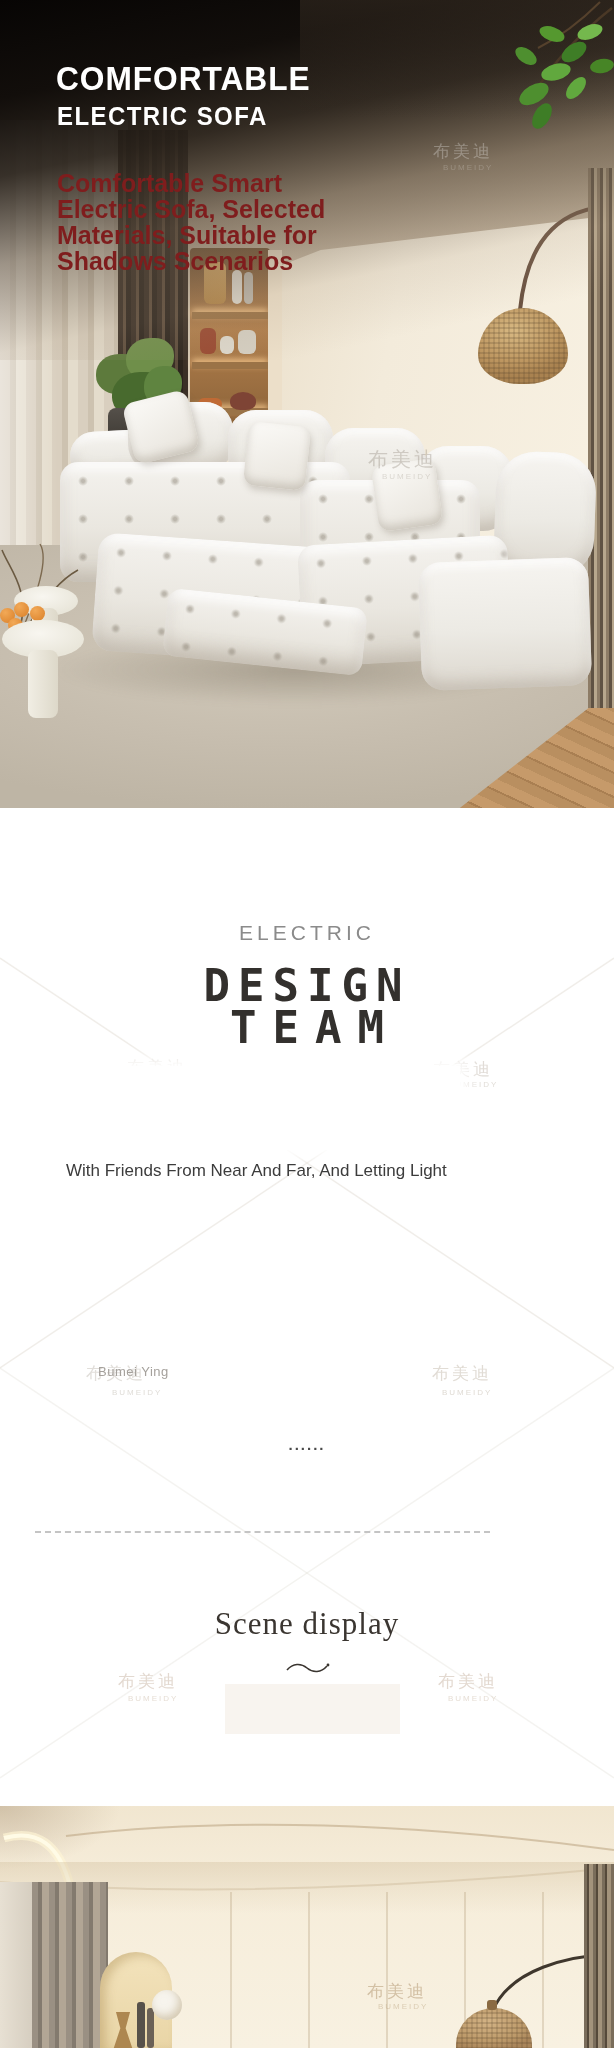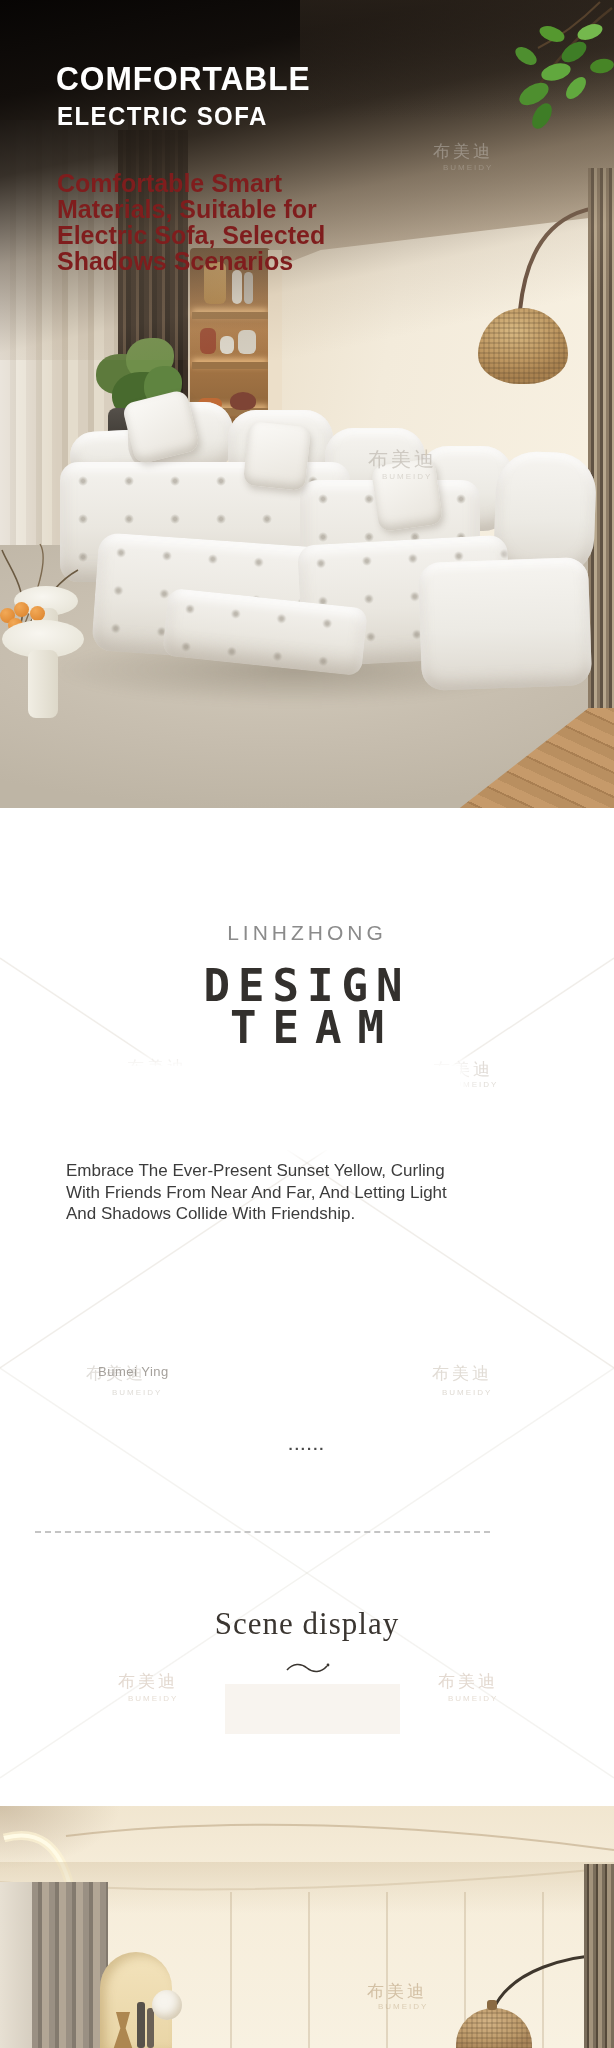--- a/index.html
+++ b/index.html
@@ -225,48 +225,46 @@
 
     <div class="abs wm-cjk nosel" style="left:433px;top:140px;color:rgba(255,255,255,.28);">布美迪</div>
     <div class="abs wm-lat nosel" style="left:443px;top:163px;color:rgba(255,255,255,.2);">BUMEIDY</div>
     <div class="abs wm-cjk nosel" style="left:368px;top:446px;font-size:20px;color:rgba(120,108,92,.28);">布美迪</div>
     <div class="abs wm-lat nosel" style="left:382px;top:472px;color:rgba(120,108,92,.22);">BUMEIDY</div>
 
     <div class="abs hero-title1">COMFORTABLE</div>
     <div class="abs hero-title2">ELECTRIC SOFA</div>
     <div class="abs hero-sub">
       <div>Comfortable Smart</div>
+      <div>Electric Sofa, Selected</div>
       <div>Materials, Suitable for</div>
-      <div>Electric Sofa, Selected</div>
       <div>Shadows Scenarios</div>
     </div>
   </div>
 
   <div id="design" class="abs">
     <svg class="abs nosel" style="left:0;top:0;" width="614" height="998">
       <line x1="0" y1="150" x2="614" y2="560" stroke="rgba(215,208,198,.38)" stroke-width="1.5"></line>
       <line x1="614" y1="150" x2="0" y2="560" stroke="rgba(215,208,198,.38)" stroke-width="1.5"></line>
       <line x1="0" y1="560" x2="614" y2="970" stroke="rgba(220,214,205,.3)" stroke-width="1.5"></line>
       <line x1="614" y1="560" x2="0" y2="970" stroke="rgba(220,214,205,.3)" stroke-width="1.5"></line>
     </svg>
 
-    <div class="abs brand">LINHZHONG</div>
+    <div class="abs brand">ELECTRIC</div>
     <div class="abs bigword word-design">DESIGN</div>
     <div class="abs bigword word-team">TEAM</div>
 
     <div class="abs wm-cjk nosel" style="left:127px;top:248px;color:rgba(200,192,182,.55);">布美迪</div>
     <div class="abs wm-cjk nosel" style="left:433px;top:250px;color:rgba(200,192,182,.55);">布美迪</div>
     <div class="abs wm-lat nosel" style="left:448px;top:272px;color:rgba(205,198,188,.6);">BUMEIDY</div>
 
     <div class="abs head-card nosel"></div>
 
     <div class="abs bodytxt">
-      <div>Embrace The Ever-Present Sunset Yellow, Curling</div>
       <div>With Friends From Near And Far, And Letting Light</div>
-      <div>And Shadows Collide With Friendship.</div>
     </div>
 
 
     <div class="abs wm-cjk nosel" style="left:86px;top:554px;color:rgba(205,200,193,.6);">布美迪</div>
     <div class="abs bumei-name">Bumei Ying</div>
     <div class="abs wm-lat nosel" style="left:112px;top:580px;color:rgba(210,205,198,.7);">BUMEIDY</div>
     <div class="abs wm-cjk nosel" style="left:432px;top:554px;color:rgba(222,216,208,.9);">布美迪</div>
     <div class="abs wm-lat nosel" style="left:442px;top:580px;color:rgba(220,214,206,.9);">BUMEIDY</div>
 
     <div class="abs dots">......</div>

